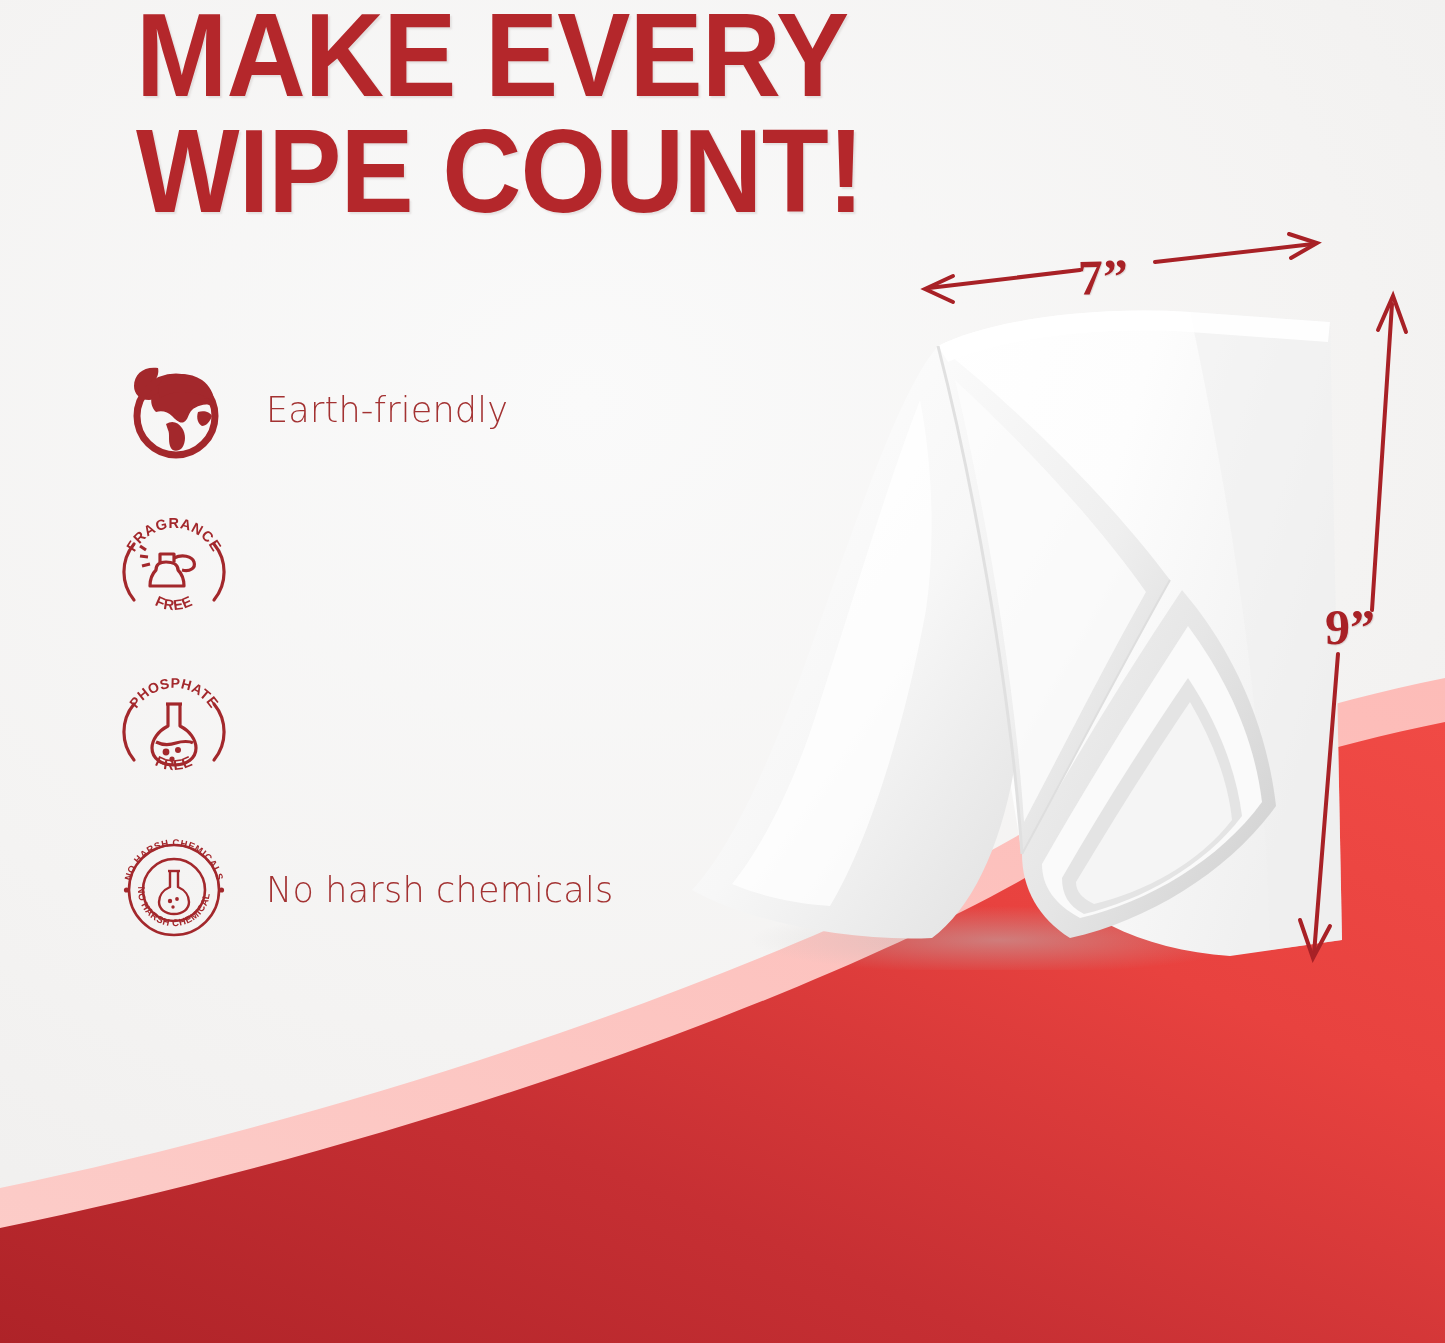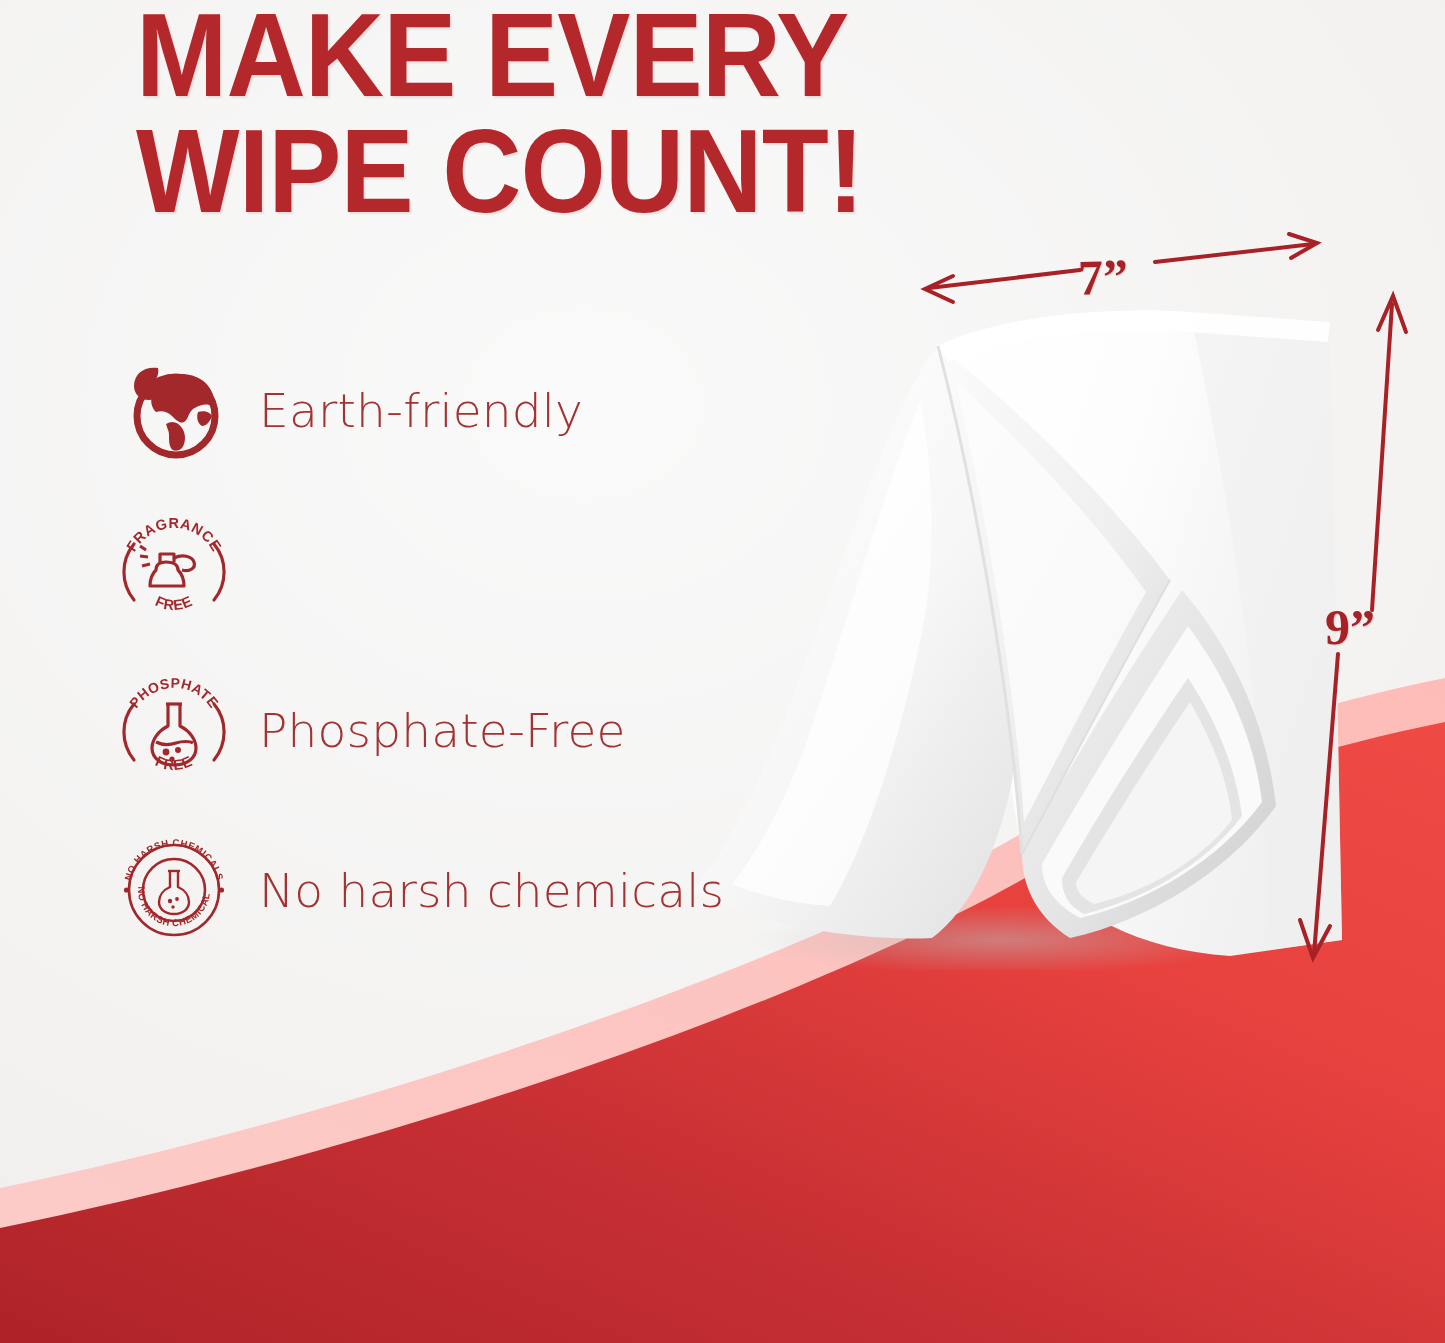--- a/index.html
+++ b/index.html
@@ -65,27 +65,27 @@
     align-items: center;
   }
   .feature-icon {
     width: 140px;
     flex: 0 0 140px;
     display: flex;
     align-items: center;
     justify-content: center;
   }
   .feature-label {
-    font-size: 47px;
+    font-size: 35px;
     font-weight: 300;
     color: #a33232;
     letter-spacing: 0.2px;
     white-space: nowrap;
     font-family: "DejaVu Sans", sans-serif;
-    margin-left: 15px;
+    margin-left: 22px;
   }
 
   
   .wipe {
     position: absolute;
     left: 670px;
     top: 250px;
     width: 700px;
     height: 720px;
   }
@@ -305,21 +305,20 @@
             <path d="M54,34 L54,56 C44,61 38,70 38,78 C38,88 47,95 60,95 C73,95 82,88 82,78 C82,70 76,61 66,56 L66,34"></path>
             <path d="M42,72 C48,75 56,75 62,73 C68,71 76,71 79,73"></path>
           </g>
           <g fill="#a3282c">
             <circle cx="52" cy="82" r="3.4"></circle>
             <circle cx="64" cy="80" r="3"></circle>
             <circle cx="58" cy="89" r="2.6"></circle>
           </g>
         </svg>
       </div>
-      <div class="feature-label">Phosphate-Free</div>
     </div>
 
     <div class="feature-row">
       <div class="feature-icon">
         <svg width="122" height="122" viewBox="0 0 122 122">
           <defs>
             <path id="arcTopN" d="M17,61 A44,44 0 0 1 105,61"></path>
             <path id="arcBotN" d="M25,61 A36,36 0 0 0 97,61"></path>
           </defs>
 

